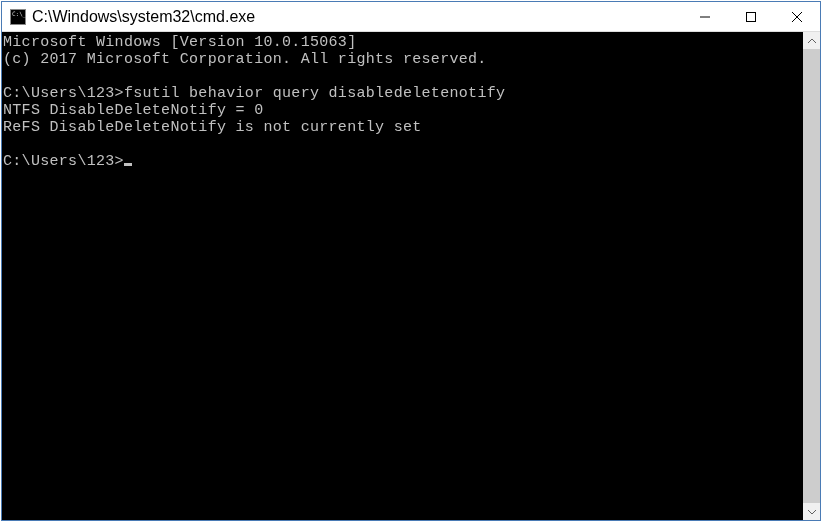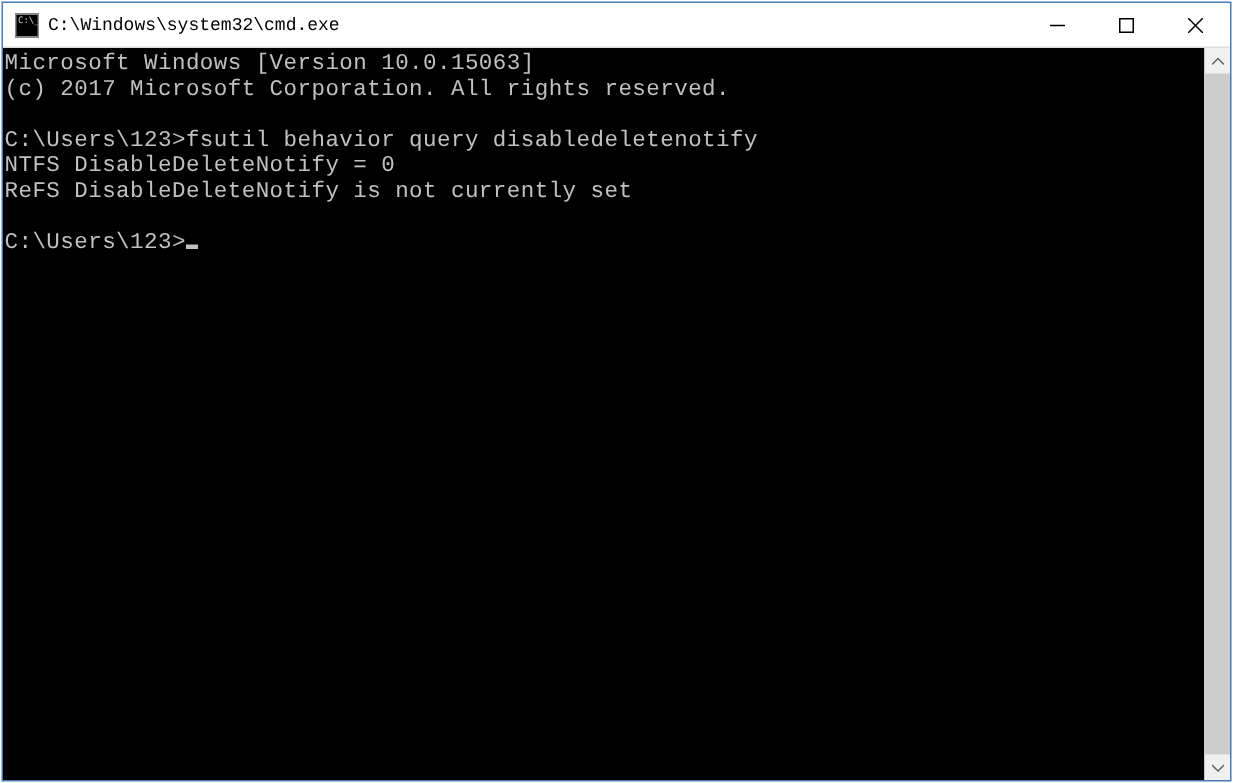--- a/index.html
+++ b/index.html
@@ -47,24 +47,23 @@
       content: "C:\\_";
       color: #ccc;
       font-size: 6px;
       font-family: monospace;
       position: absolute;
       top: 1px;
       left: 1px;
       line-height: 6px;
     }
     .titlebar-title {
-      font-size: 12px;
+      font-size: 16px;
       color: #000;
       flex: 1;
-      font-family: Liberation Mono, monospace;
     }
     .titlebar-controls {
       display: flex;
       height: 100%;
     }
     .titlebar-btn {
       width: 46px;
       height: 100%;
       display: flex;
       align-items: center;

